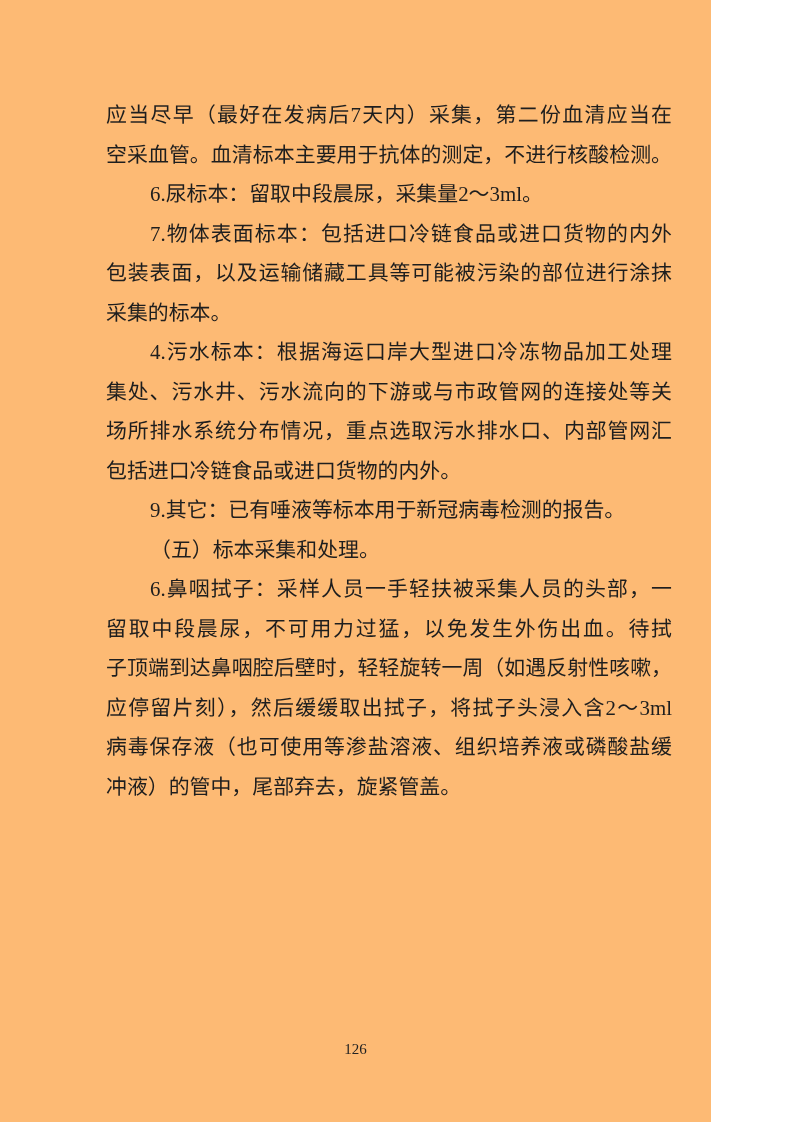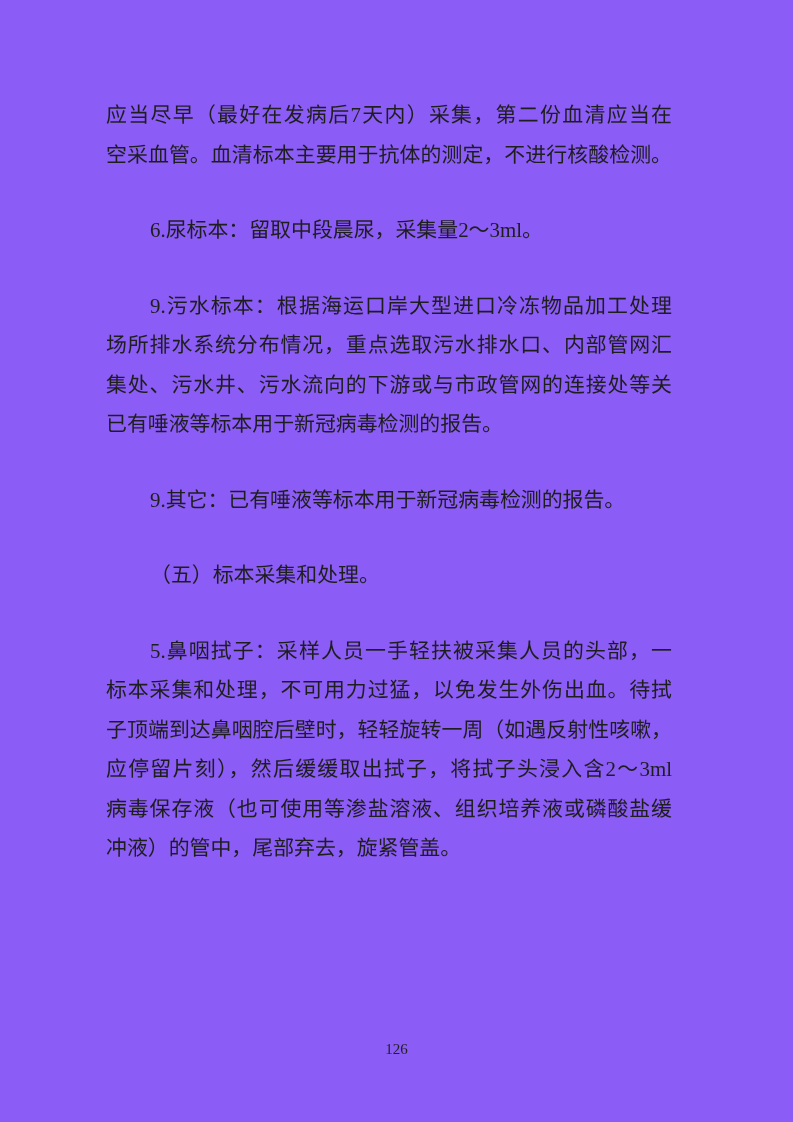--- a/index.html
+++ b/index.html
@@ -2,23 +2,23 @@
 <html lang="zh-CN"><head>
 <meta charset="utf-8">
 <style>
   html, body {
     margin: 0;
     padding: 0;
     background: #ffffff;
   }
   .page {
     position: relative;
-    width: 793px;
+    width: 711px;
     height: 1122px;
-    background: #8b5cf6;
+    background: #fdba74;
     overflow: hidden;
     font-family: "Liberation Serif", "DejaVu Serif", serif;
     color: #1e1e1e;
   }
   .textblock {
     position: absolute;
     left: 106px;
     top: 96px;
     width: 566px;
     font-size: 20.9px;
@@ -31,21 +31,21 @@
     line-height: 39.5px;
     text-align: justify;
     overflow: hidden;
   }
   
   .ln.j {
     text-align-last: justify;
     -moz-text-align-last: justify;
   }
   
-  .ln.ind { padding-left: 44px; margin-top: 36px; }
+  .ln.ind { padding-left: 44px; }
   
   .ln.heading { font-weight: normal; }
   .footer {
     position: absolute;
     left: 0;
     top: 1040px;
     width: 100%;
     text-align: center;
     font-size: 15px;
     line-height: 18px;
@@ -61,39 +61,44 @@
 
     <div class="para">
       <div class="ln j">应当尽早（最好在发病后7天内）采集，第二份血清应当在</div>
       <div class="ln j">空采血管。血清标本主要用于抗体的测定，不进行核酸检测。</div>
     </div>
 
     <div class="para">
       <div class="ln ind">6.尿标本：留取中段晨尿，采集量2～3ml。</div>
     </div>
 
+    <div class="para">
+      <div class="ln ind j">7.物体表面标本：包括进口冷链食品或进口货物的内外</div>
+      <div class="ln j">包装表面，以及运输储藏工具等可能被污染的部位进行涂抹</div>
+      <div class="ln">采集的标本。</div>
+    </div>
 
     <div class="para">
-      <div class="ln ind j">9.污水标本：根据海运口岸大型进口冷冻物品加工处理</div>
+      <div class="ln ind j">4.污水标本：根据海运口岸大型进口冷冻物品加工处理</div>
+      <div class="ln j">集处、污水井、污水流向的下游或与市政管网的连接处等关</div>
       <div class="ln j">场所排水系统分布情况，重点选取污水排水口、内部管网汇</div>
-      <div class="ln j">集处、污水井、污水流向的下游或与市政管网的连接处等关</div>
-      <div class="ln">已有唾液等标本用于新冠病毒检测的报告。</div>
+      <div class="ln">包括进口冷链食品或进口货物的内外。</div>
     </div>
 
     <div class="para">
       <div class="ln ind">9.其它：已有唾液等标本用于新冠病毒检测的报告。</div>
     </div>
 
     <div class="para">
       <div class="ln ind heading">（五）标本采集和处理。</div>
     </div>
 
     <div class="para">
-      <div class="ln ind j">5.鼻咽拭子：采样人员一手轻扶被采集人员的头部，一</div>
-      <div class="ln j">标本采集和处理，不可用力过猛，以免发生外伤出血。待拭</div>
+      <div class="ln ind j">6.鼻咽拭子：采样人员一手轻扶被采集人员的头部，一</div>
+      <div class="ln j">留取中段晨尿，不可用力过猛，以免发生外伤出血。待拭</div>
       <div class="ln j">子顶端到达鼻咽腔后壁时，轻轻旋转一周（如遇反射性咳嗽，</div>
       <div class="ln j">应停留片刻），然后缓缓取出拭子，将拭子头浸入含2～3ml</div>
       <div class="ln j">病毒保存液（也可使用等渗盐溶液、组织培养液或磷酸盐缓</div>
       <div class="ln">冲液）的管中，尾部弃去，旋紧管盖。</div>
     </div>
 
 
   </div>
 
   <div class="footer">126</div>

